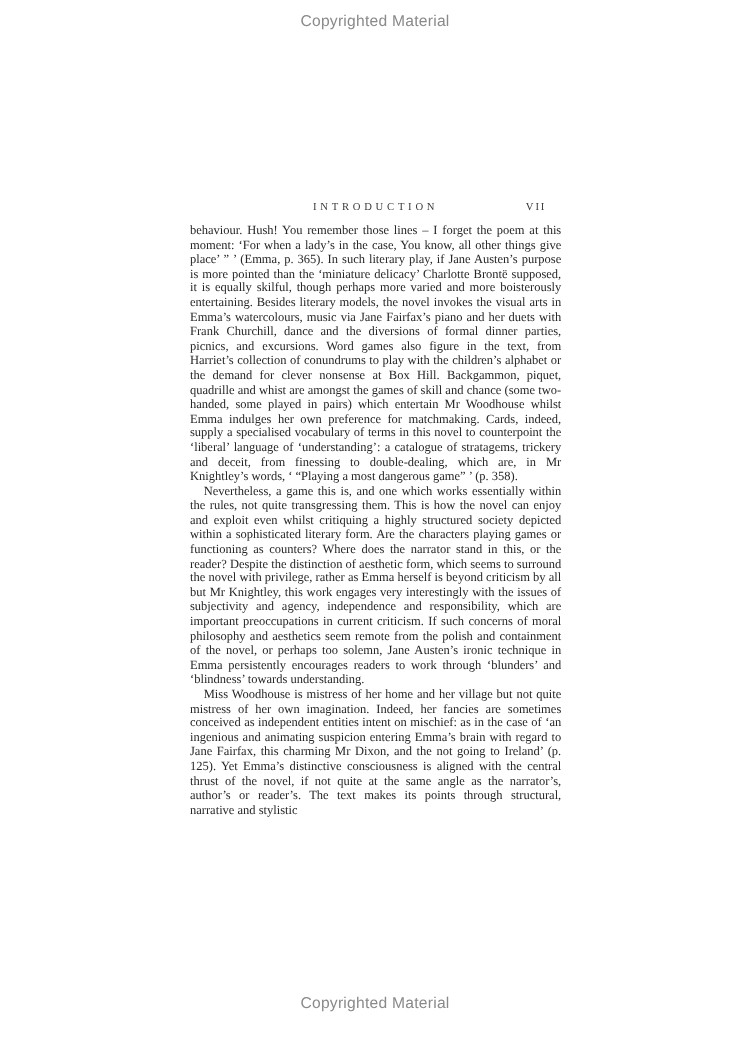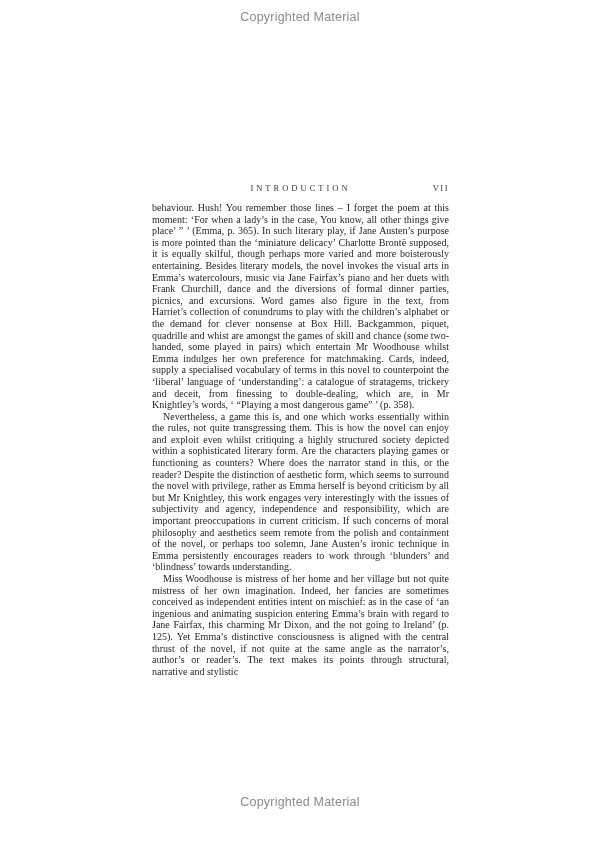--- a/index.html
+++ b/index.html
@@ -37,25 +37,24 @@
     color: #2b2b2b;
   }
   .running-header {
     position: relative;
     text-align: center;
     font-size: 8.5px;
     letter-spacing: 3px;
     color: #3a3a3a;
     margin-bottom: 9px;
     font-variant: small-caps;
-    margin-top: 23px;
   }
   .running-header .page-number {
     position: absolute;
-    right: 0;
+    right: 12px;
     top: 0;
     letter-spacing: 1.5px;
   }
   .body-text p {
     margin: 0;
     font-size: 10px;
     line-height: 11.6px;
     text-align: justify;
     text-indent: 11px;
     color: #262626;

